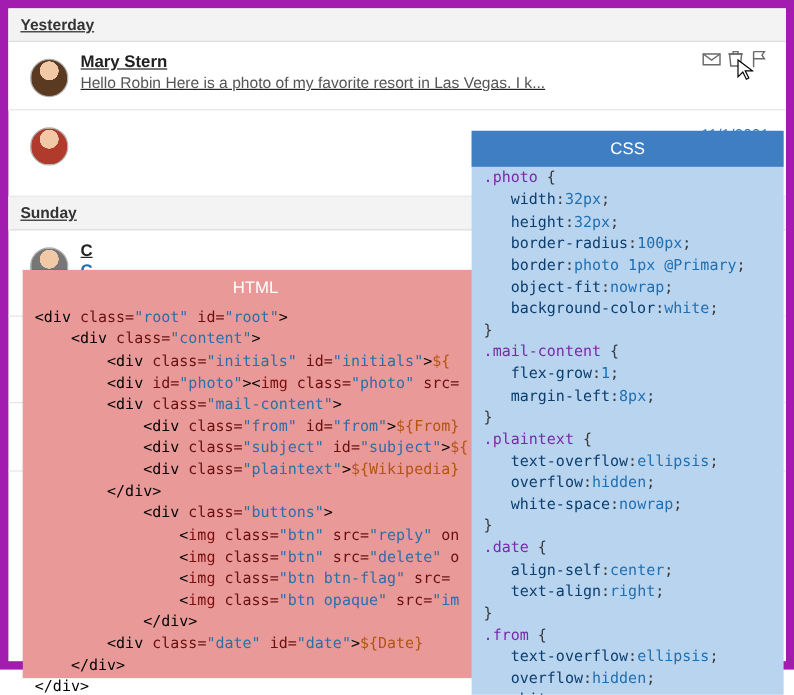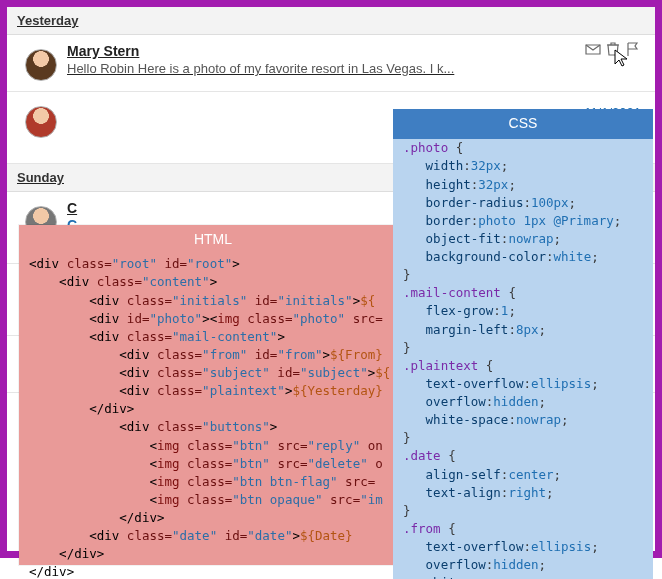--- a/index.html
+++ b/index.html
@@ -120,21 +120,21 @@
 
   <div class="overlay html-ovl">
     <div class="title">HTML</div>
     <pre id="html-code"><span class="kw">&lt;div </span><span class="attr">class=</span><span class="str">"root"</span><span class="attr"> id=</span><span class="str">"root"</span><span class="kw">&gt;</span>
     <span class="kw">&lt;div </span><span class="attr">class=</span><span class="str">"content"</span><span class="kw">&gt;</span>
         <span class="kw">&lt;div </span><span class="attr">class=</span><span class="str">"initials"</span><span class="attr"> id=</span><span class="str">"initials"</span><span class="kw">&gt;</span><span class="ph">${</span>
         <span class="kw">&lt;div </span><span class="attr">id=</span><span class="str">"photo"</span><span class="kw">&gt;&lt;</span><span class="imgred">img </span><span class="attr">class=</span><span class="str">"photo"</span><span class="attr"> src=</span>
         <span class="kw">&lt;div </span><span class="attr">class=</span><span class="str">"mail-content"</span><span class="kw">&gt;</span>
             <span class="kw">&lt;div </span><span class="attr">class=</span><span class="str">"from"</span><span class="attr"> id=</span><span class="str">"from"</span><span class="kw">&gt;</span><span class="ph">${From}</span>
             <span class="kw">&lt;div </span><span class="attr">class=</span><span class="str">"subject"</span><span class="attr"> id=</span><span class="str">"subject"</span><span class="kw">&gt;</span><span class="ph">${</span>
-            <span class="kw">&lt;div </span><span class="attr">class=</span><span class="str">"plaintext"</span><span class="kw">&gt;</span><span class="ph">${Yesterday}</span>
+            <span class="kw">&lt;div </span><span class="attr">class=</span><span class="str">"plaintext"</span><span class="kw">&gt;</span><span class="ph">${Wikipedia}</span>
         <span class="kw">&lt;/div&gt;</span>
             <span class="kw">&lt;div </span><span class="attr">class=</span><span class="str">"buttons"</span><span class="kw">&gt;</span>
                 <span class="kw">&lt;</span><span class="imgred">img </span><span class="attr">class=</span><span class="str">"btn"</span><span class="attr"> src=</span><span class="str">"reply"</span><span class="attr"> on</span>
                 <span class="kw">&lt;</span><span class="imgred">img </span><span class="attr">class=</span><span class="str">"btn"</span><span class="attr"> src=</span><span class="str">"delete"</span><span class="attr"> o</span>
                 <span class="kw">&lt;</span><span class="imgred">img </span><span class="attr">class=</span><span class="str">"btn btn-flag"</span><span class="attr"> src=</span>
                 <span class="kw">&lt;</span><span class="imgred">img </span><span class="attr">class=</span><span class="str">"btn opaque"</span><span class="attr"> src=</span><span class="str">"im</span>
             <span class="kw">&lt;/div&gt;</span>
         <span class="kw">&lt;div </span><span class="attr">class=</span><span class="str">"date"</span><span class="attr"> id=</span><span class="str">"date"</span><span class="kw">&gt;</span><span class="ph">${Date}</span>
     <span class="kw">&lt;/div&gt;</span>
 <span class="kw">&lt;/div&gt;</span>

